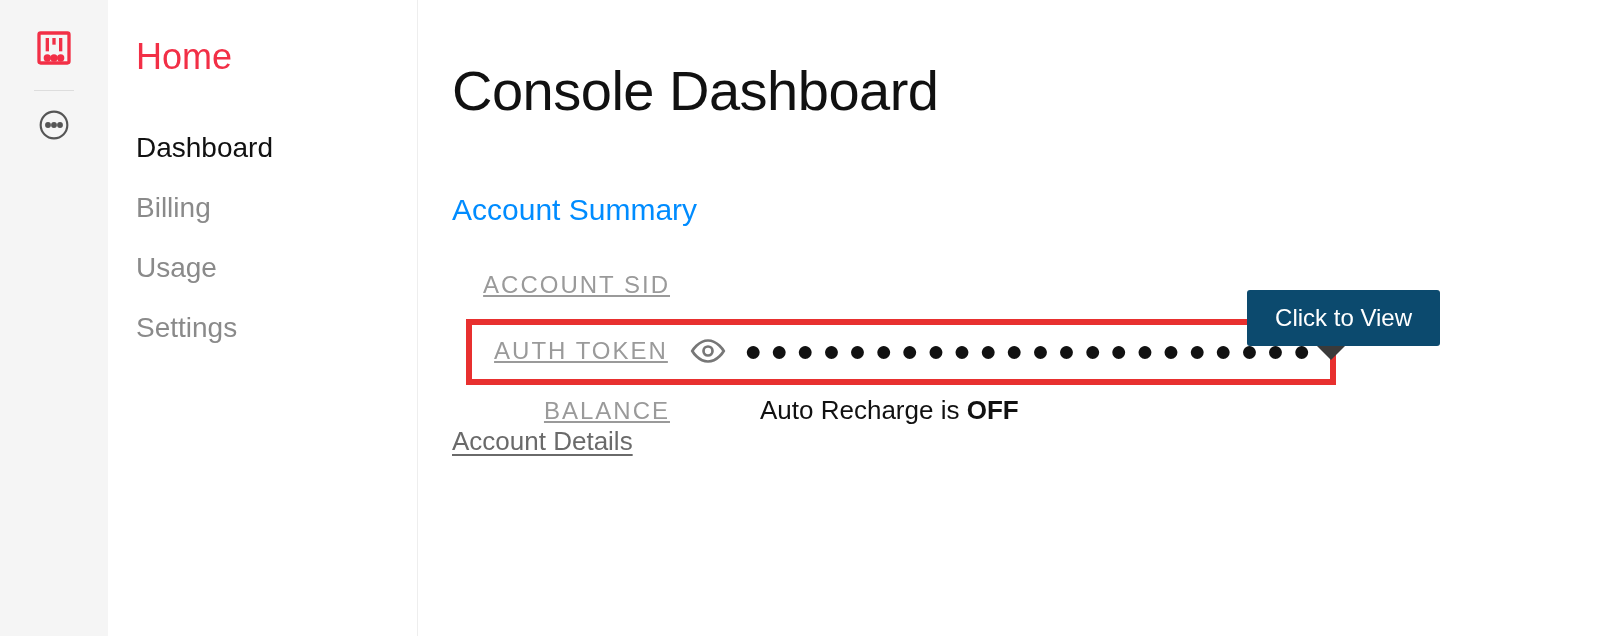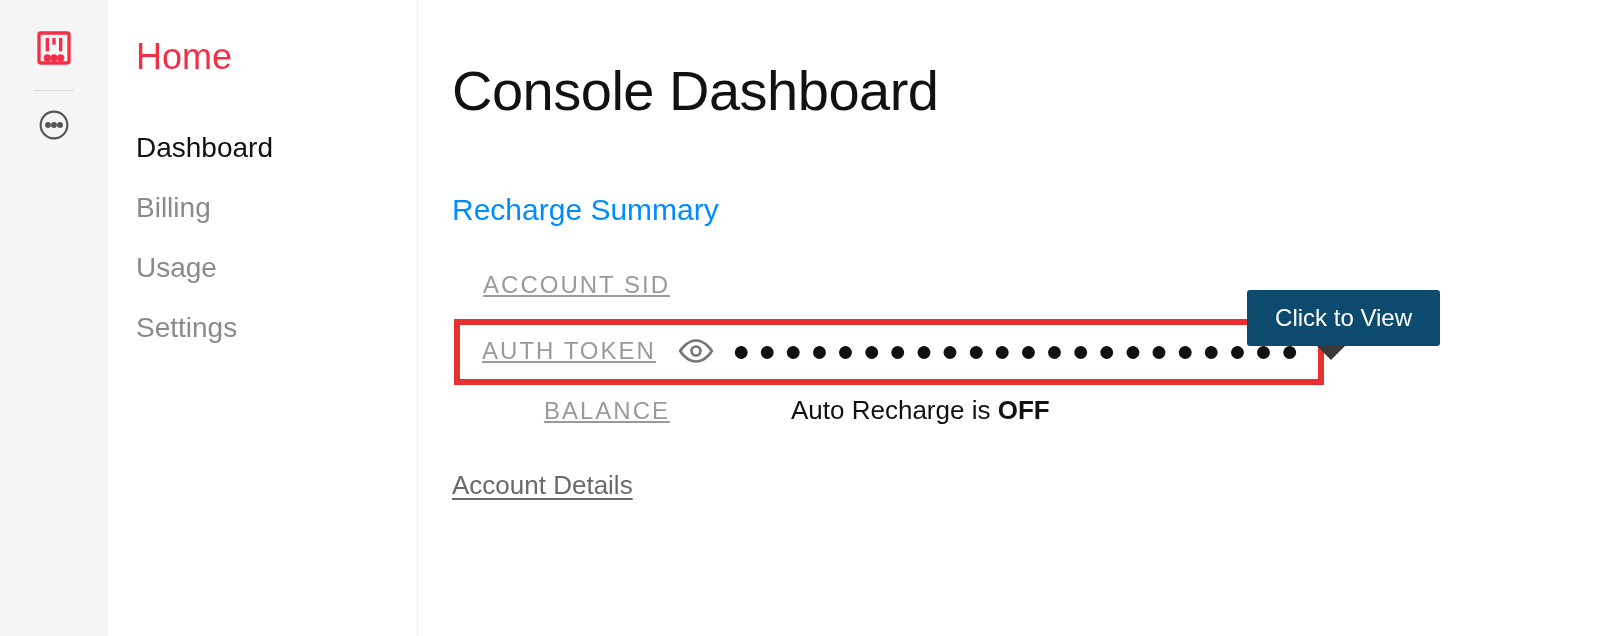--- a/index.html
+++ b/index.html
@@ -92,21 +92,21 @@
     font-size: 24px;
     letter-spacing: 2px;
     padding-right: 22px;
     text-transform: uppercase;
     text-decoration: underline;
   }
   .auth-row-box {
     position: relative;
     border: 6px solid #e8302f;
     padding: 8px 10px 10px 6px;
-    margin: 6px 0 10px 2px;
+    margin: 6px 0 10px 14px;
     width: 870px;
     display: flex;
     align-items: center;
   }
   .auth-row-box .summary-label {
     width: 220px;
   }
   .eye {
     margin-right: 18px;
     display:flex;
@@ -122,27 +122,26 @@
     cursor: pointer;
   }
   .balance-row {
     margin-top: 6px;
     display: flex;
     align-items: center;
   }
   .balance-text {
     font-size: 26px;
     color: #111;
-    margin-left: 99px;
+    margin-left: 68px;
   }
   .balance-text .off {
     font-weight: 700;
   }
   .account-details {
-    margin-top: 44px;
     font-size: 26px;
     color: #6a6a6a;
     text-decoration: underline;
     text-underline-offset: 4px;
     cursor: pointer;
     display: inline-block;
   }
   .tooltip {
     position: absolute;
     right: 160px;
@@ -193,21 +192,21 @@
 <div class="sidebar">
   <div class="home-link">Home</div>
   <div class="nav-item active">Dashboard</div>
   <div class="nav-item">Billing</div>
   <div class="nav-item">Usage</div>
   <div class="nav-item">Settings</div>
 </div>
 
 <div class="main">
   <h1 class="page-title">Console Dashboard</h1>
-  <div class="section-heading">Recharge Summary</div>
+  <div class="section-heading">Account Summary</div>
 
   <div class="summary">
     <div class="summary-row">
       <div class="summary-label">ACCOUNT SID</div>
     </div>
 
     <div class="auth-row-box">
       <div class="summary-label">AUTH TOKEN</div>
       <div class="eye">
         <svg width="36" height="36" viewBox="0 0 24 24" fill="none" stroke="#777" stroke-width="1.8">

